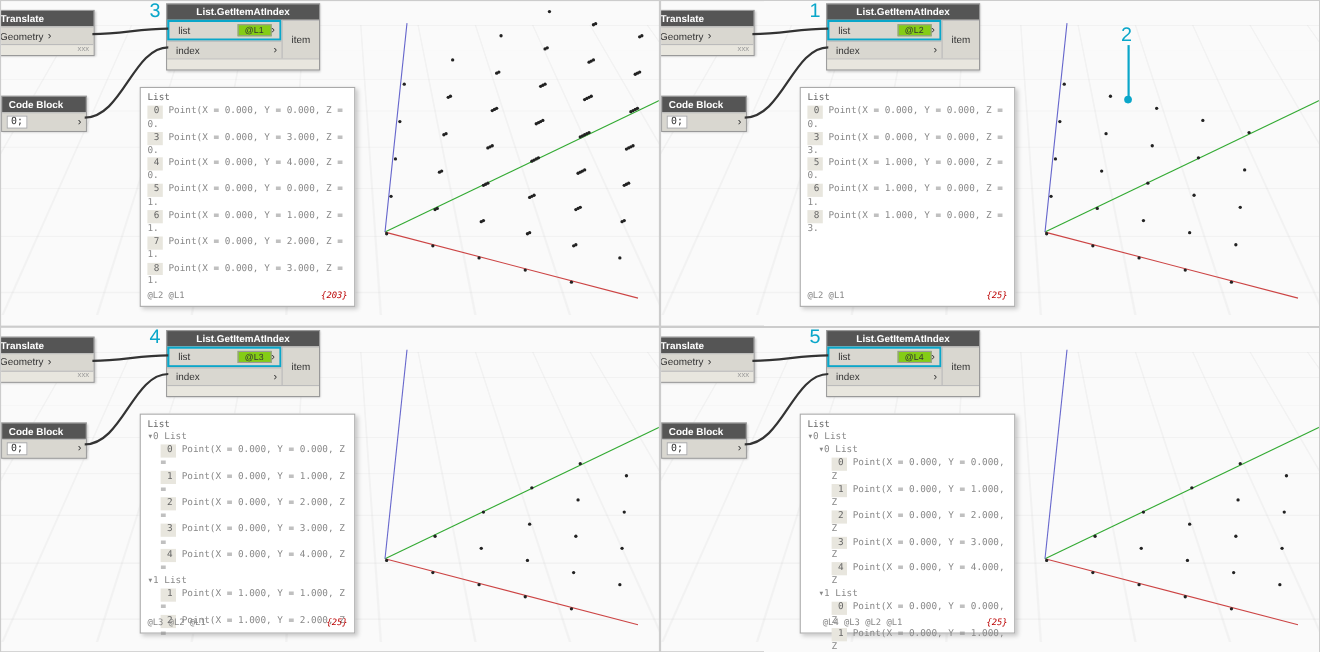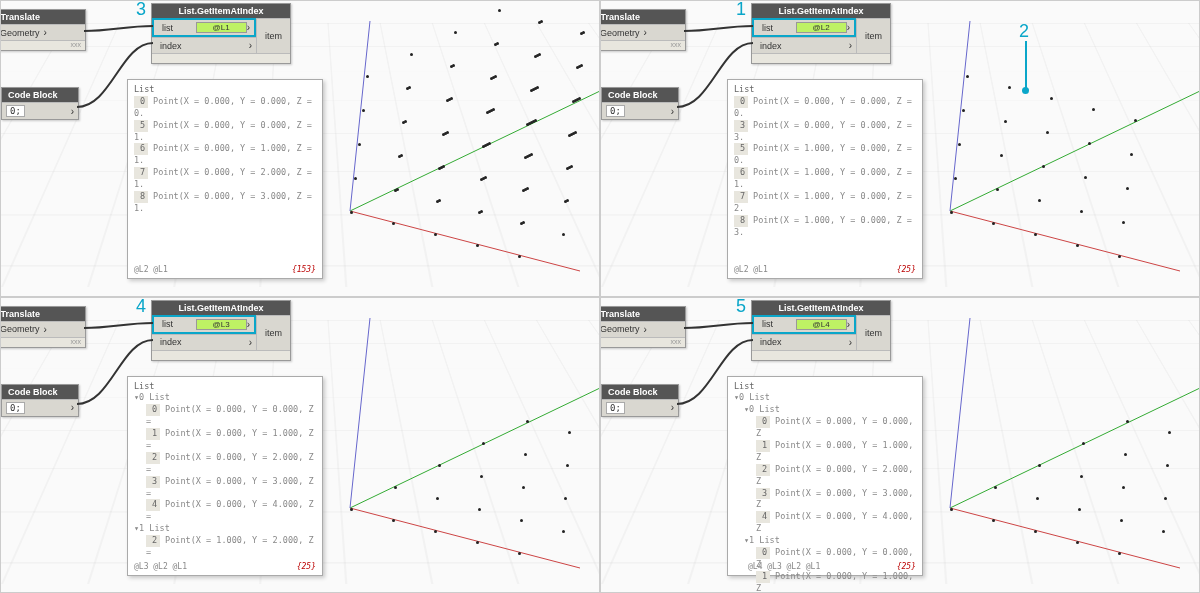--- a/index.html
+++ b/index.html
@@ -60,23 +60,23 @@
     padding: 2px 4px;
     background: #d9d7d0;
     border-top: 1px solid #bbb;
   }
   .port-label { padding: 0 4px; color:#333; }
   .port-chevron {
     font-size: 10px;
     color:#333;
   }
   .lacing-box {
-    background:#bef264;
+    background:#84cc16;
     border:1px solid #999;
-    padding:0 16px;
+    padding:0 6px;
     font-size:8px;
   }
   .node-footer {
     background:#e8e6de;
     height:10px;
     border-top:1px solid #bbb;
   }
   .code-input {
     background:#fff; border:1px solid #aaa; padding:0 3px; font-family:monospace;
     font-size:9px;
@@ -170,27 +170,29 @@
     <div class="node-footer"></div>
   </div>
       <svg class="wires">
     <path d="M 83 30 C 110 30, 125 25, 152 25"></path>
     <path d="M 76 106 C 110 106, 120 42, 152 42"></path>
   </svg>
       <div class="callout" style="left: 135px; top: -2px;">3</div>
       <div class="preview" style="left: 126px; top: 78px; width: 196px; height: 200px;">
         <div class="hdr">List</div>
         <div><span class="idx">0</span> Point(X = 0.000, Y = 0.000, Z = 0.</div>
+        <div><span class="idx">3</span> Point(X = 0.000, Y = 3.000, Z = 0.</div>
+        <div><span class="idx">4</span> Point(X = 0.000, Y = 4.000, Z = 0.</div>
         <div><span class="idx">5</span> Point(X = 0.000, Y = 0.000, Z = 1.</div>
         <div><span class="idx">6</span> Point(X = 0.000, Y = 1.000, Z = 1.</div>
         <div><span class="idx">7</span> Point(X = 0.000, Y = 2.000, Z = 1.</div>
         <div><span class="idx">8</span> Point(X = 0.000, Y = 3.000, Z = 1.</div>
         <div style="position:absolute;bottom:2px;left:6px;right:6px">
            <span class="footer-left">@L2 @L1</span>
-           <span class="footer-right">{153}</span>
+           <span class="footer-right">{203}</span>
          </div>
       </div>
       <div class="scene">
         <svg class="axes">
     <line x1="80" y1="210" x2="310" y2="270" stroke="#c44" stroke-width="1"></line>
     <line x1="80" y1="210" x2="330" y2="90" stroke="#3a3" stroke-width="1"></line>
     <line x1="80" y1="210" x2="100" y2="20" stroke="#66c" stroke-width="1"></line>
   </svg>
         <div class="dot" style="left: 80px; top: 210px;"></div>
         <div class="dot" style="left: 84px; top: 176px;"></div>
@@ -331,21 +333,20 @@
     <path d="M 83 30 C 110 30, 125 25, 152 25"></path>
     <path d="M 76 106 C 110 106, 120 42, 152 42"></path>
   </svg>
       <div class="callout" style="left: 135px; top: -2px;">1</div>
       <div class="preview" style="left: 126px; top: 78px; width: 196px; height: 200px;">
         <div class="hdr">List</div>
         <div><span class="idx">0</span> Point(X = 0.000, Y = 0.000, Z = 0.</div>
         <div><span class="idx">3</span> Point(X = 0.000, Y = 0.000, Z = 3.</div>
         <div><span class="idx">5</span> Point(X = 1.000, Y = 0.000, Z = 0.</div>
         <div><span class="idx">6</span> Point(X = 1.000, Y = 0.000, Z = 1.</div>
-        <div><span class="idx">7</span> Point(X = 1.000, Y = 0.000, Z = 2.</div>
         <div><span class="idx">8</span> Point(X = 1.000, Y = 0.000, Z = 3.</div>
         <div style="position:absolute;bottom:2px;left:6px;right:6px">
            <span class="footer-left">@L2 @L1</span>
            <span class="footer-right">{25}</span>
          </div>
       </div>
       <div class="scene">
         <svg class="axes">
     <line x1="80" y1="210" x2="310" y2="270" stroke="#c44" stroke-width="1"></line>
     <line x1="80" y1="210" x2="330" y2="90" stroke="#3a3" stroke-width="1"></line>
@@ -428,20 +429,21 @@
       <div class="callout" style="left: 135px; top: -2px;">4</div>
       <div class="preview" style="left: 126px; top: 78px; width: 196px; height: 200px;">
         <div class="hdr">List</div>
         <div>▾0 List</div>
         <div style="padding-left:12px"><span class="idx">0</span> Point(X = 0.000, Y = 0.000, Z =</div>
         <div style="padding-left:12px"><span class="idx">1</span> Point(X = 0.000, Y = 1.000, Z =</div>
         <div style="padding-left:12px"><span class="idx">2</span> Point(X = 0.000, Y = 2.000, Z =</div>
         <div style="padding-left:12px"><span class="idx">3</span> Point(X = 0.000, Y = 3.000, Z =</div>
         <div style="padding-left:12px"><span class="idx">4</span> Point(X = 0.000, Y = 4.000, Z =</div>
         <div>▾1 List</div>
+        <div style="padding-left:12px"><span class="idx">1</span> Point(X = 1.000, Y = 1.000, Z =</div>
         <div style="padding-left:12px"><span class="idx">2</span> Point(X = 1.000, Y = 2.000, Z =</div>
         <div style="position:absolute;bottom:2px;left:6px;right:6px">
            <span class="footer-left">@L3 @L2 @L1</span>
            <span class="footer-right">{25}</span>
          </div>
       </div>
       <div class="scene">
         <svg class="axes">
     <line x1="80" y1="210" x2="310" y2="270" stroke="#c44" stroke-width="1"></line>
     <line x1="80" y1="210" x2="330" y2="90" stroke="#3a3" stroke-width="1"></line>

